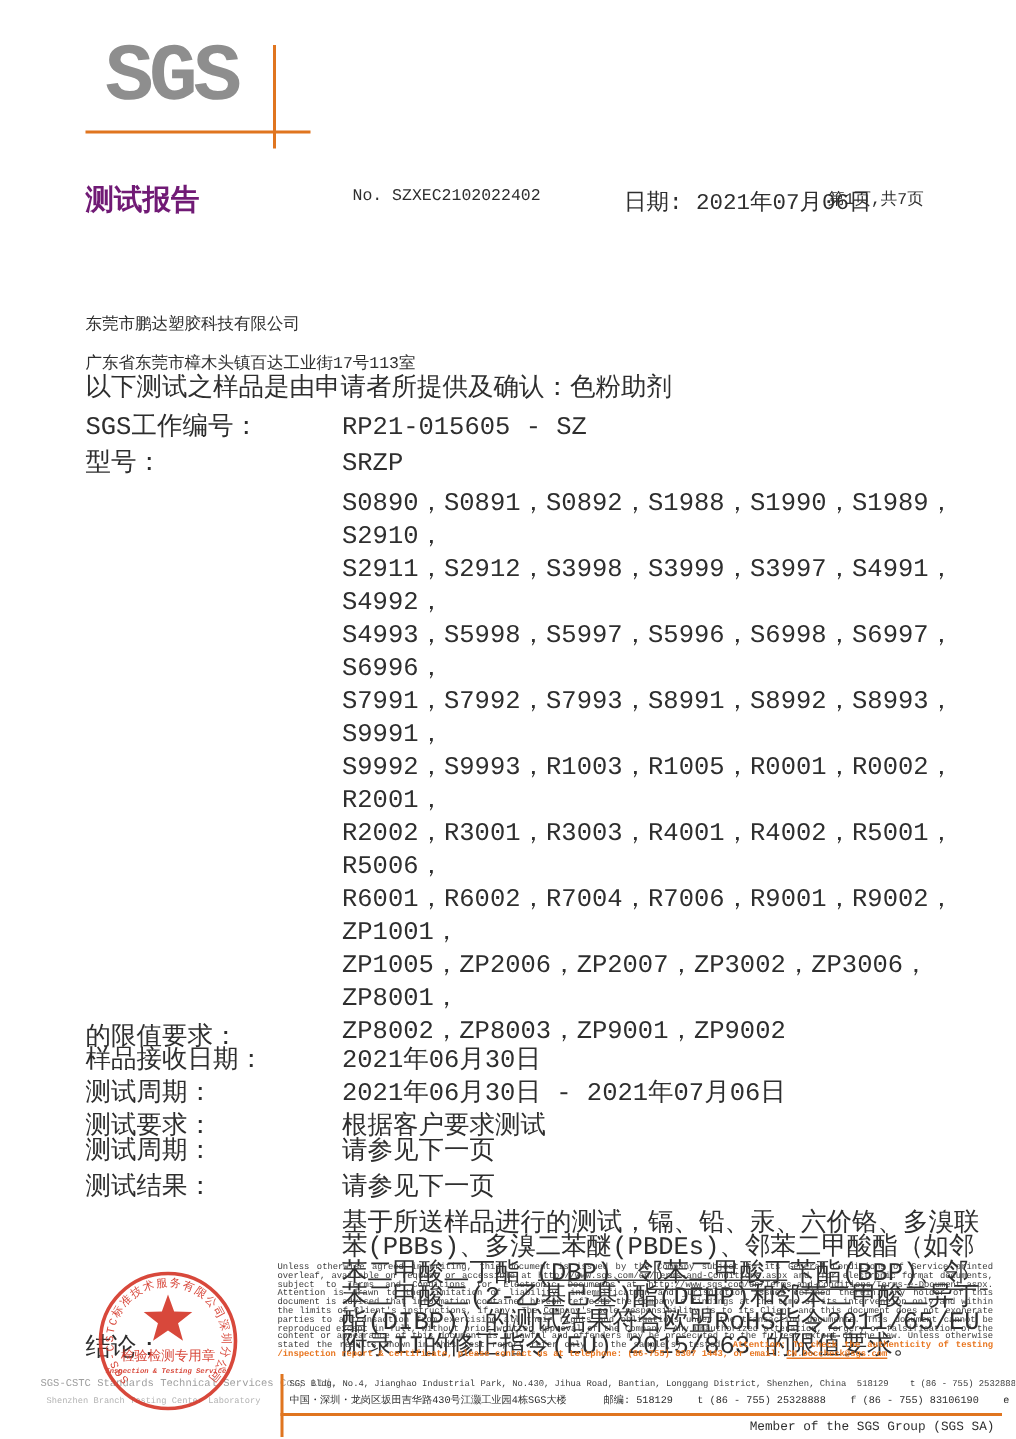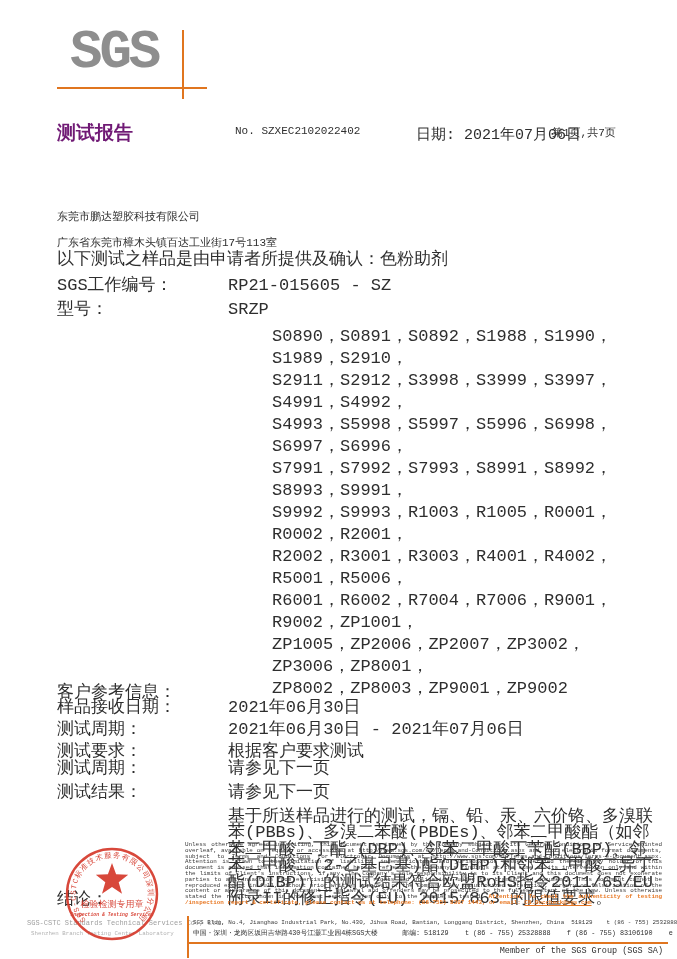--- a/index.html
+++ b/index.html
@@ -16,21 +16,21 @@
   .report-date{position:absolute;left:416px;top:125px;font-size:15px;}
   .page-ind{position:absolute;left:552px;top:125px;font-size:11px;}
   .applicant{position:absolute;left:57px;top:156px;font-size:11px;line-height:26px;margin-top:48px;}
   
   .info{position:absolute;left:57px;top:252px;width:603px;font-size:17px;line-height:15px;}
   .intro{margin:0 0 0 0;}
   .row{display:flex;align-items:flex-end;}
   .row .lbl{width:171px;flex:0 0 171px;}
   .row .val{flex:1;}
   .mt11{margin-top:11px}.mt9{margin-top:9px}.mt7{margin-top:7px}.mt2{margin-top:2px}.mt0{margin-top:0}
-  .val-multi{white-space:pre-line;line-height:22px;margin-left:44px;}
+  .val-multi{white-space:pre-line;line-height:22px;}
   .val-conc{line-height:16.4px;max-width:432px;}
   
   .footer-text{position:absolute;left:185px;top:842px;width:477px;font-size:5.9px;
                line-height:5.8px;text-align:justify;color:#3a3a3a;}
   .legal-link{text-decoration:underline;}
   .attention{color:#e87722;font-weight:bold;}
   .attn-email{text-decoration:underline;}
   .addr-en{position:absolute;left:193px;top:919px;font-size:5.9px;color:#3a3a3a;white-space:pre;}
   .addr-cn{position:absolute;left:193px;top:928px;font-size:6.8px;color:#2e2e2e;white-space:pre;}
   .foot-hline{position:absolute;left:187px;top:942px;width:481px;height:2px;background:#e0751f;}
@@ -65,21 +65,21 @@
 
     <div class="row mt11">
       <span class="lbl">SGS工作编号：</span>
       <span class="val">RP21-015605 - SZ</span>
     </div>
     <div class="row mt9">
       <span class="lbl">型号：</span>
       <span class="val">SRZP</span>
     </div>
     <div class="row mt9">
-      <span class="lbl">客户参考信息：</span>
+      <span class="lbl">的限值要求：</span>
       <span class="val val-multi">S0890，S0891，S0892，S1988，S1990，S1989，S2910，
 S2911，S2912，S3998，S3999，S3997，S4991，S4992，
 S4993，S5998，S5997，S5996，S6998，S6997，S6996，
 S7991，S7992，S7993，S8991，S8992，S8993，S9991，
 S9992，S9993，R1003，R1005，R0001，R0002，R2001，
 R2002，R3001，R3003，R4001，R4002，R5001，R5006，
 R6001，R6002，R7004，R7006，R9001，R9002，ZP1001，
 ZP1005，ZP2006，ZP2007，ZP3002，ZP3006，ZP8001，
 ZP8002，ZP8003，ZP9001，ZP9002</span>
     </div>

